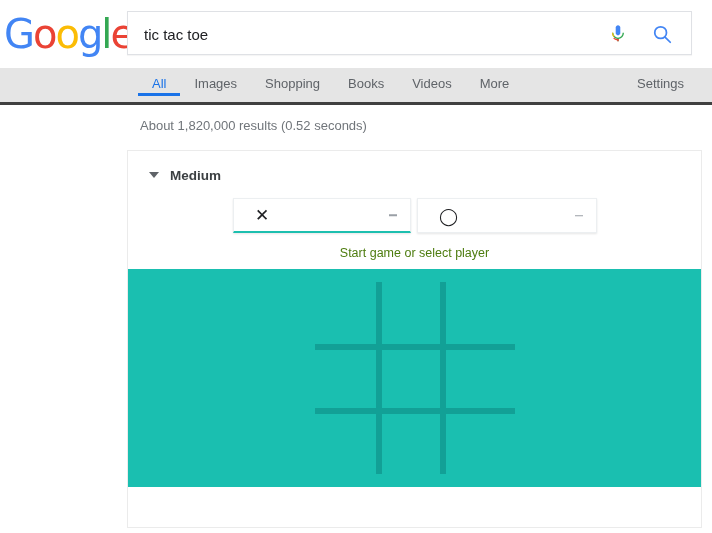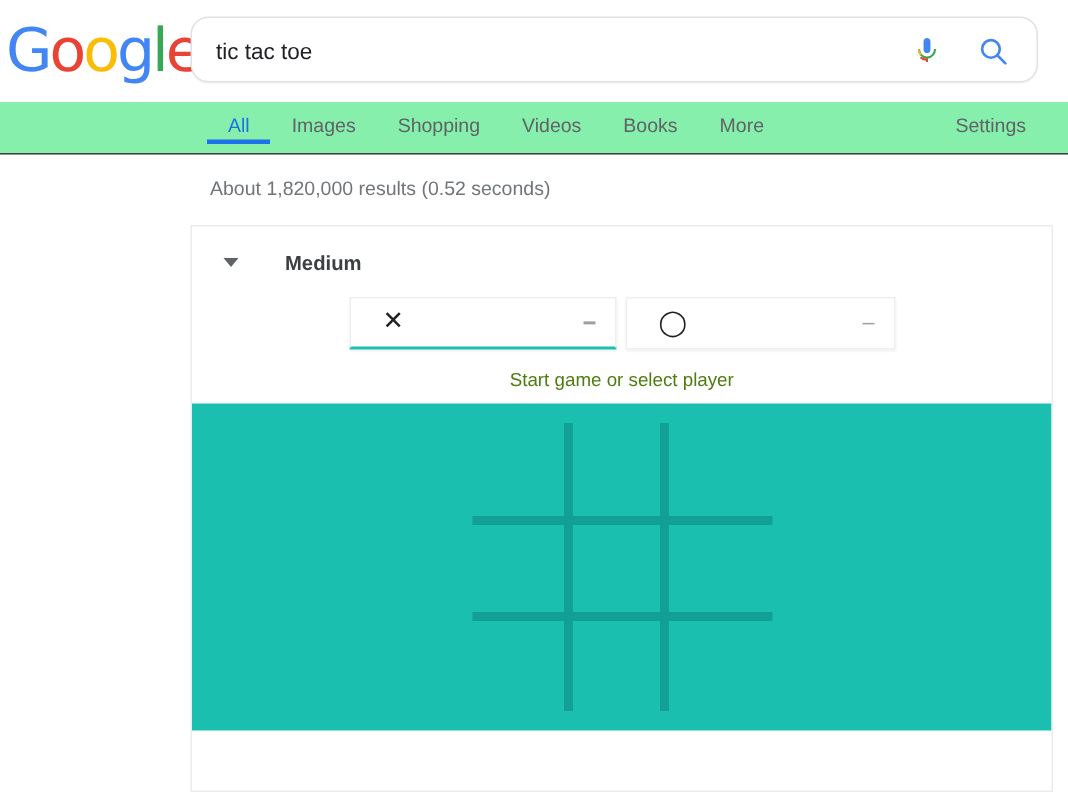--- a/index.html
+++ b/index.html
@@ -38,21 +38,21 @@
   .l-y { color: #FBBC05; }
   .l-g { color: #34A853; }
 
   .searchbox {
     position: absolute;
     left: 127px;
     top: 11px;
     width: 565px;
     height: 44px;
     border: 1px solid #dfe1e5;
-    border-radius: 12px;
+    border-radius: 0;
     background: #fff;
     box-shadow: 0 1px 1px rgba(0,0,0,0.04);
     box-sizing: border-box;
   }
   .search-input {
     position: absolute;
     left: 14px;
     top: 0;
     height: 42px;
     width: 460px;
@@ -77,22 +77,22 @@
     top: 11px;
     width: 22px;
     height: 22px;
     cursor: pointer;
   }
 
   
   .navbar {
     position: relative;
     height: 34px;
-    background: #86efac;
-    border-bottom: 1px solid #404040;
+    background: #e5e5e5;
+    border-bottom: 3px solid #404040;
   }
   .nav-left {
     position: absolute;
     left: 138px;
     top: 0;
     display: flex;
     gap: 0px;
   }
   .nav-right {
     position: absolute;
@@ -138,21 +138,20 @@
     overflow: hidden;
   }
   .card-head {
     position: absolute;
     left: 0;
     top: 0;
     height: 48px;
     width: 100%;
     display: flex;
     align-items: center;
-    gap: 20px;
   }
   .caret {
     margin-left: 21px;
     width: 0; height: 0;
     border-left: 5px solid transparent;
     border-right: 5px solid transparent;
     border-top: 6px solid #5f6368;
     cursor: pointer;
   }
   .difficulty {
@@ -282,22 +281,22 @@
       </svg>
     </span>
   </div>
 </div>
 
 <div class="navbar">
   <div class="nav-left">
     <div class="tab active">All</div>
     <div class="tab">Images</div>
     <div class="tab">Shopping</div>
+    <div class="tab">Books</div>
     <div class="tab">Videos</div>
-    <div class="tab">Books</div>
     <div class="tab">More</div>
   </div>
   <div class="nav-right">
     <div class="tab">Settings</div>
   </div>
 </div>
 
 <div class="stats">About 1,820,000 results (0.52 seconds)</div>
 
 <div class="card">

